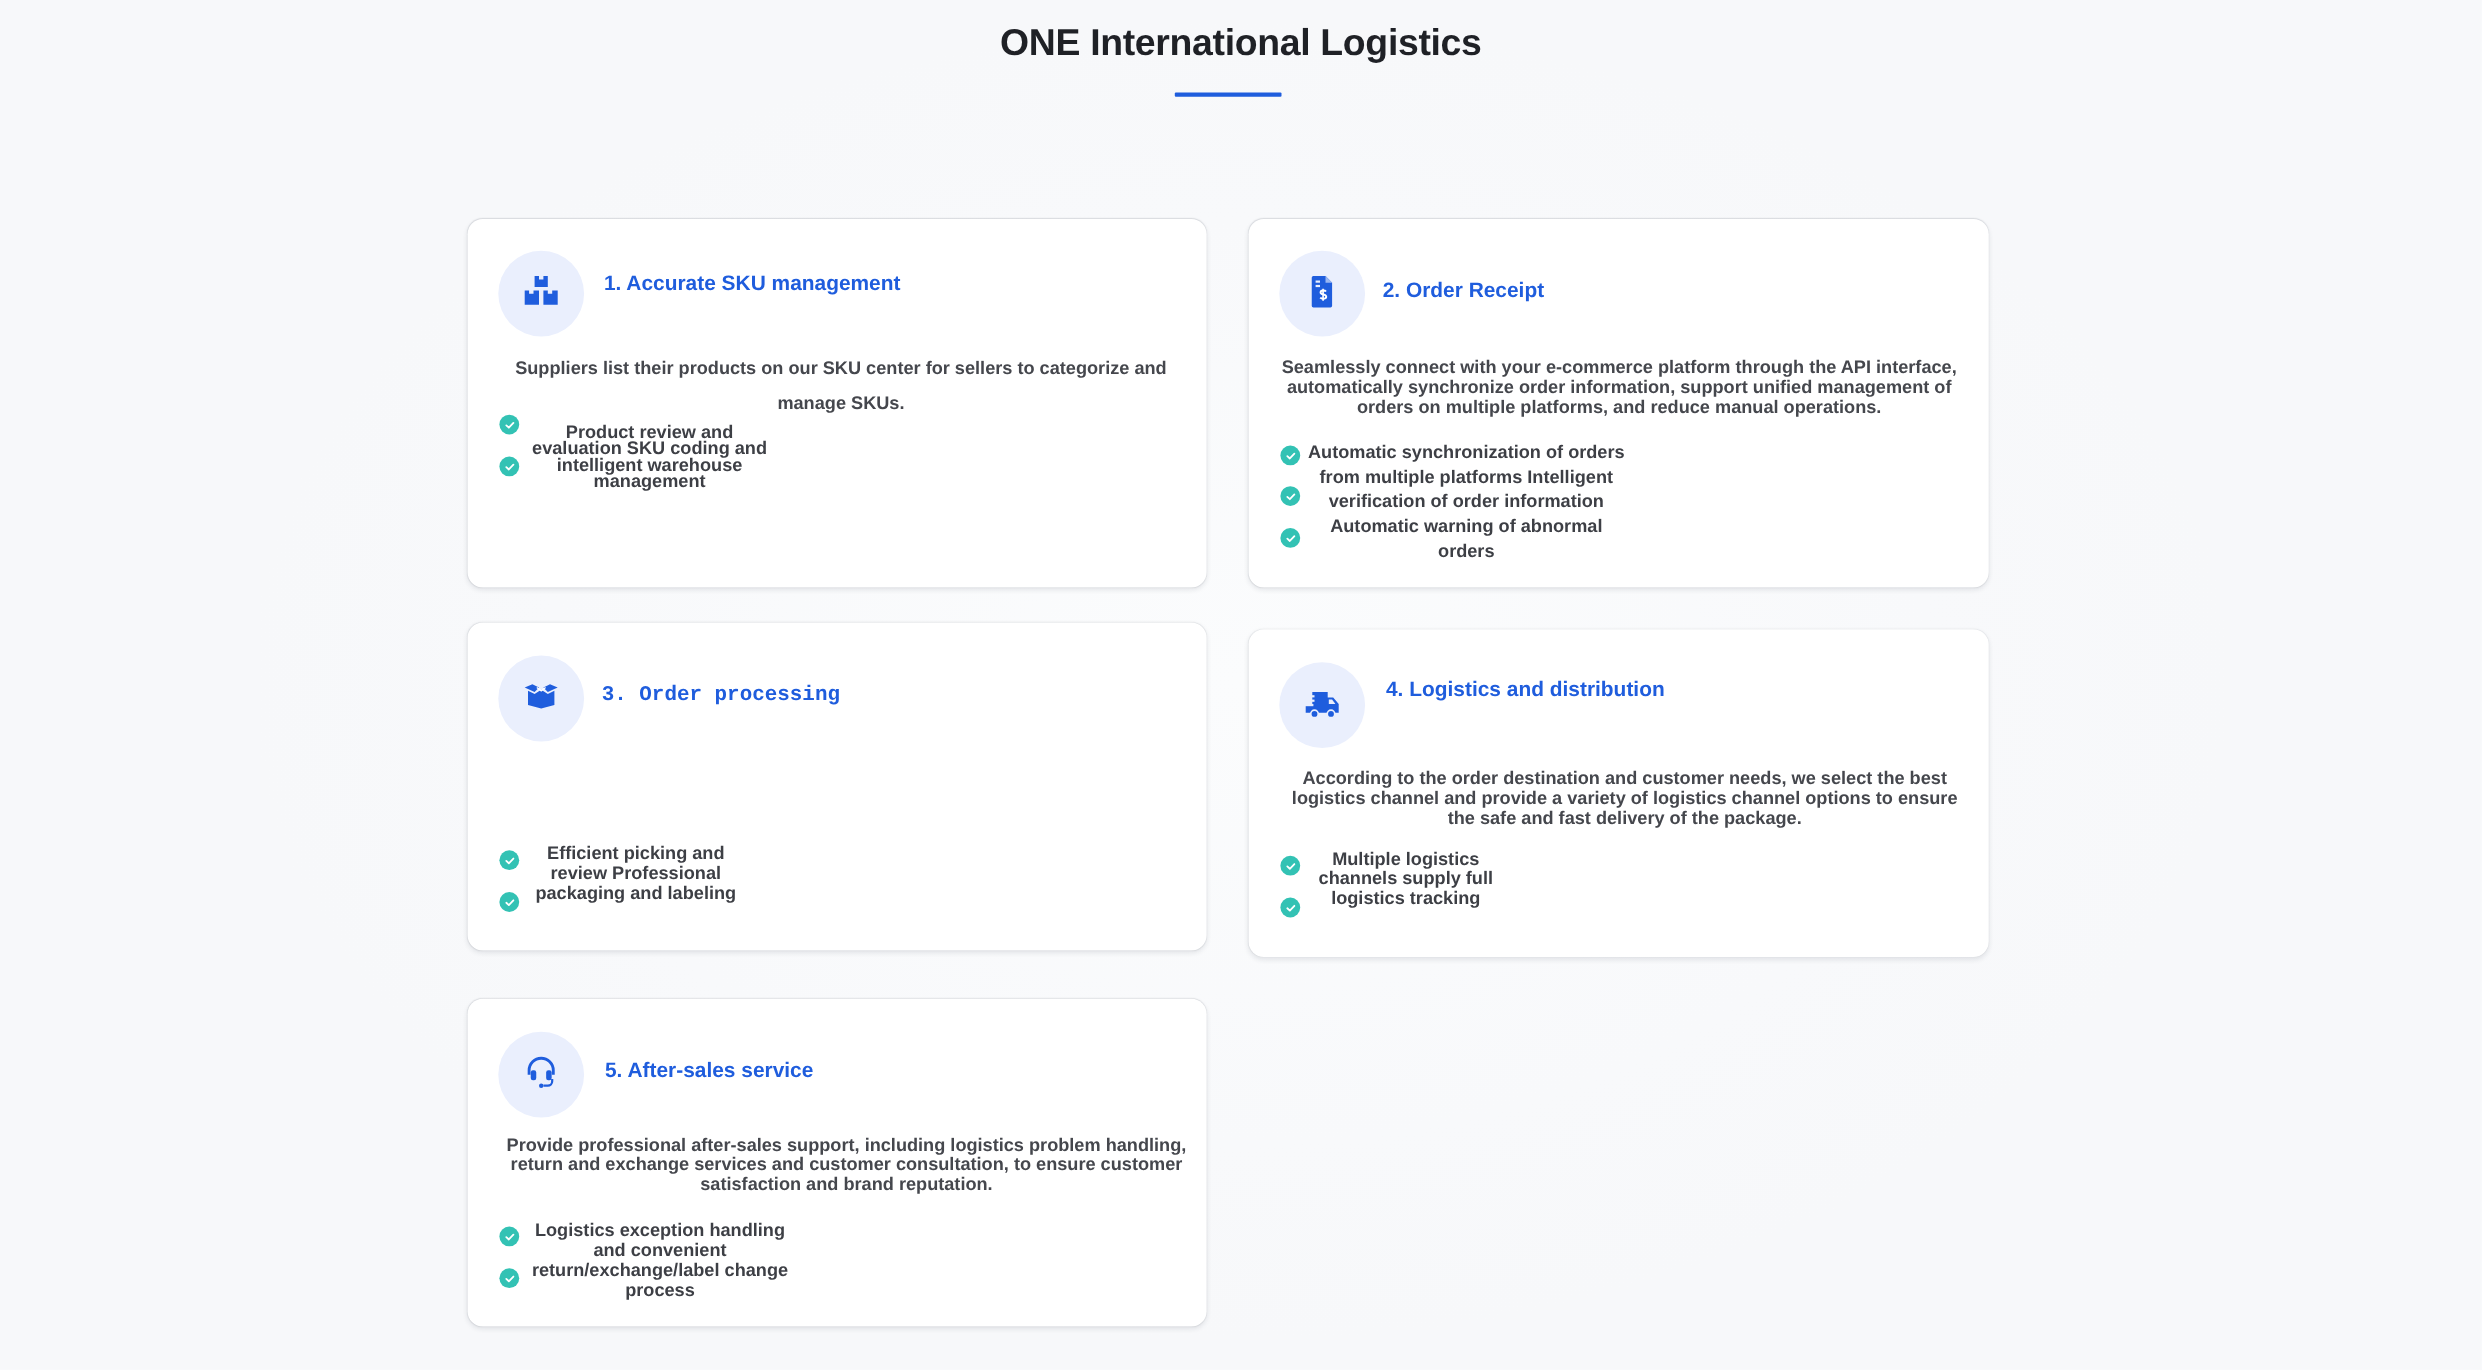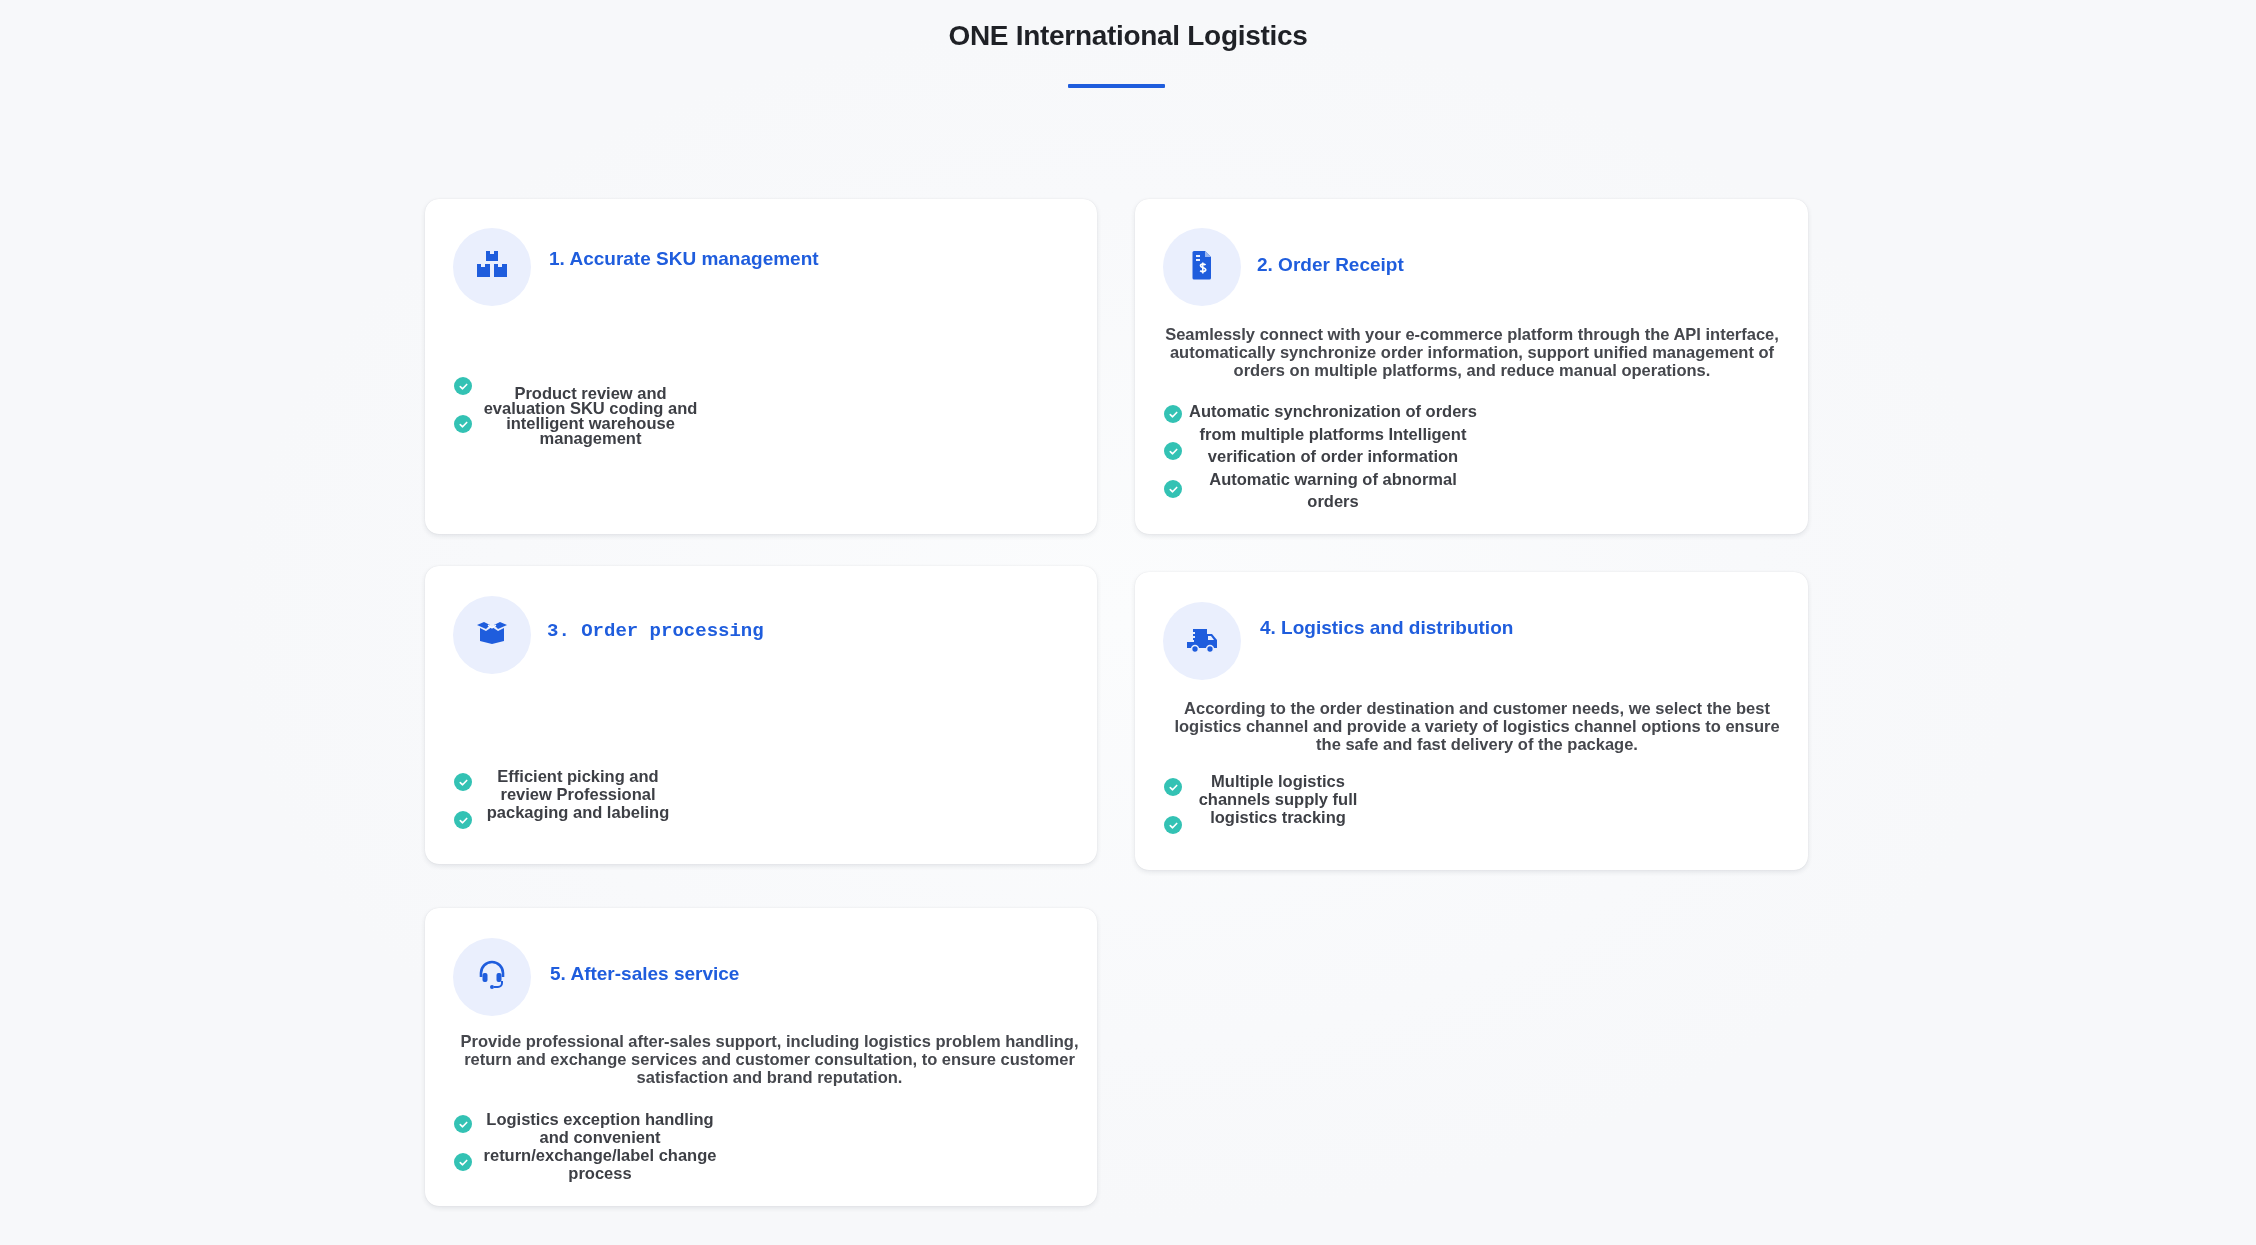--- a/index.html
+++ b/index.html
@@ -8,21 +8,21 @@
       background: #f8f9fb;
       font-family: "Liberation Sans", "DejaVu Sans", sans-serif;
       color: #3d3f45;
     }
     .page {
       position: relative; width: 2256px; height: 1245px;
       background: radial-gradient(ellipse 900px 600px at 1128px 620px, #fbfcfd 0%, #f8f9fb 70%, #f7f8fa 100%);
     }
     .page-title {
       position: absolute; left: 0; width: 2256px; top: 20px;
-      font-size: 28px; font-weight: 700; color: #1f2126; letter-spacing: -0.3px;
+      font-size: 34px; font-weight: 700; color: #1f2126; letter-spacing: -0.3px;
       text-align: center;
     }
     .title-underline {
       position: absolute; left: 1068px; top: 84px; width: 97px; height: 4px;
       background: #1f5ddd; border-radius: 1px;
     }
     .page-subtitle {
       position: absolute; left: 0; width: 2256px; top: 114px;
       font-size: 17px; font-weight: 700; color: #3d3f45; text-align: center;
     }
@@ -71,20 +71,21 @@
     <div class="icon-circle" style="left:28px; top:29px;">
       <span>
         <svg viewBox="0 0 34 34">
           <path d="M11 3 h4 v3 h4 v-3 h4 v10 h-12 z" fill="#1f5ddd"></path>
           <path d="M2 16 h4 v3 h4 v-3 h5 v13 h-13 z" fill="#1f5ddd"></path>
           <path d="M19 16 h4 v3 h4 v-3 h5 v13 h-13 z" fill="#1f5ddd"></path>
         </svg>
       </span>
     </div>
     <div class="card-title" style="left:124px; top:49px;">1. Accurate SKU management</div>
+    <div class="card-desc loose" style="left:27px; top:120px; width:625px;">Suppliers list their products on our SKU center for sellers to categorize and manage SKUs.</div>
     <div class="check" style="left:29px; top:178px;">
       <svg viewBox="0 0 12 12">
           <path d="M2.5 6.2 L5 8.5 L9.5 3.8" stroke="#fff" stroke-width="1.8" fill="none" stroke-linecap="round" stroke-linejoin="round"></path>
         </svg>
     </div>
     <div class="check" style="left:29px; top:216px;">
       <svg viewBox="0 0 12 12">
           <path d="M2.5 6.2 L5 8.5 L9.5 3.8" stroke="#fff" stroke-width="1.8" fill="none" stroke-linecap="round" stroke-linejoin="round"></path>
         </svg>
     </div>

